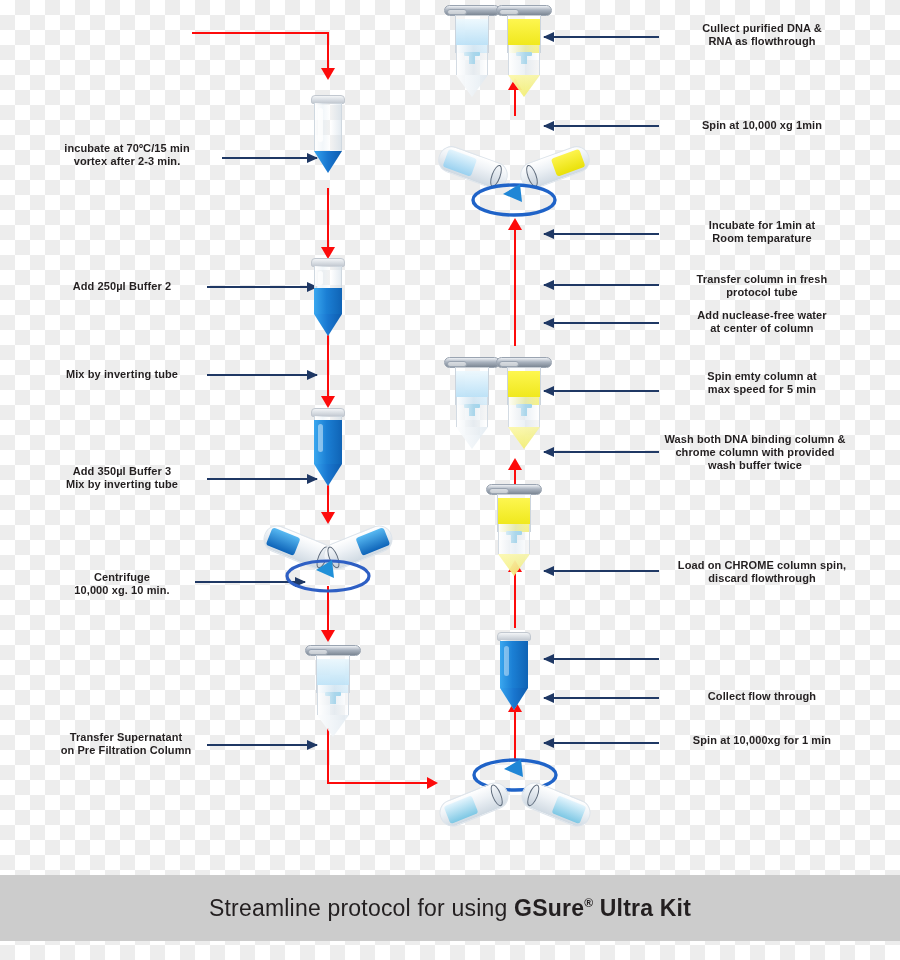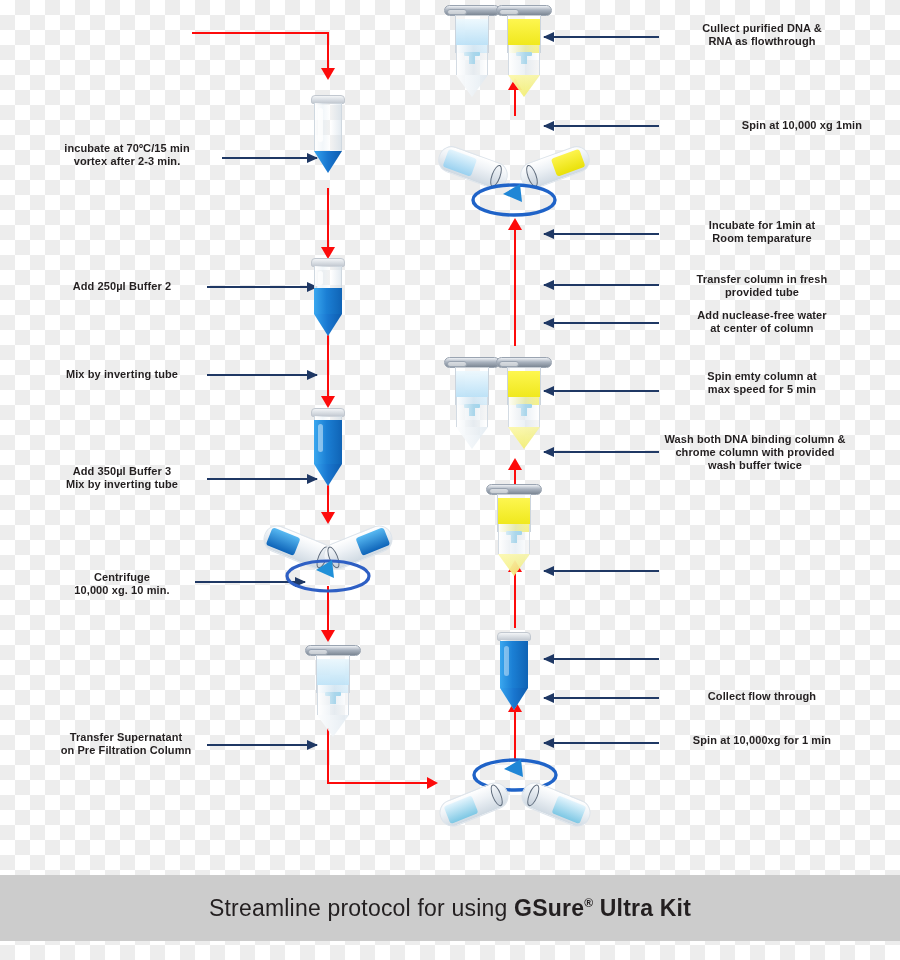--- a/index.html
+++ b/index.html
@@ -177,35 +177,35 @@
       <div class="head"></div>
     </div>
 
   <div class="lbl r" style="left:762px;top:35px;width:195px;">Cullect purified DNA &amp;
 RNA as flowthrough</div>
   <div class="arrow left" style="left:544px;top:36px;width:115px;">
       <div class="shaft"></div>
       <div class="head"></div>
     </div>
 
-  <div class="lbl r" style="left:762px;top:125px;width:200px;text-align:right;">Spin at 10,000 xg 1min</div>
+  <div class="lbl r" style="left:762px;top:125px;width:200px;">Spin at 10,000 xg 1min</div>
   <div class="arrow left" style="left:544px;top:125px;width:115px;">
       <div class="shaft"></div>
       <div class="head"></div>
     </div>
 
   <div class="lbl r" style="left:762px;top:232px;width:195px;">Incubate for 1min at
 Room temparature</div>
   <div class="arrow left" style="left:544px;top:233px;width:115px;">
       <div class="shaft"></div>
       <div class="head"></div>
     </div>
 
   <div class="lbl r" style="left:762px;top:286px;width:195px;">Transfer column in fresh
-provided tube</div>
+protocol tube</div>
   <div class="arrow left" style="left:544px;top:284px;width:115px;">
       <div class="shaft"></div>
       <div class="head"></div>
     </div>
 
   <div class="lbl r" style="left:762px;top:322px;width:200px;">Add nuclease-free water
 at center of column</div>
   <div class="arrow left" style="left:544px;top:322px;width:115px;">
       <div class="shaft"></div>
       <div class="head"></div>
@@ -219,20 +219,22 @@
     </div>
 
   <div class="lbl r" style="left:755px;top:452px;width:215px;">Wash both DNA binding column &amp;
 chrome column with provided
 wash buffer twice</div>
   <div class="arrow left" style="left:544px;top:451px;width:115px;">
       <div class="shaft"></div>
       <div class="head"></div>
     </div>
 
+  <div class="lbl r" style="left:762px;top:572px;width:210px;">Load on CHROME column spin,
+discard flowthrough</div>
   <div class="arrow left" style="left:544px;top:570px;width:115px;">
       <div class="shaft"></div>
       <div class="head"></div>
     </div>
 
   <div class="arrow left" style="left:544px;top:658px;width:115px;">
       <div class="shaft"></div>
       <div class="head"></div>
     </div>
 

